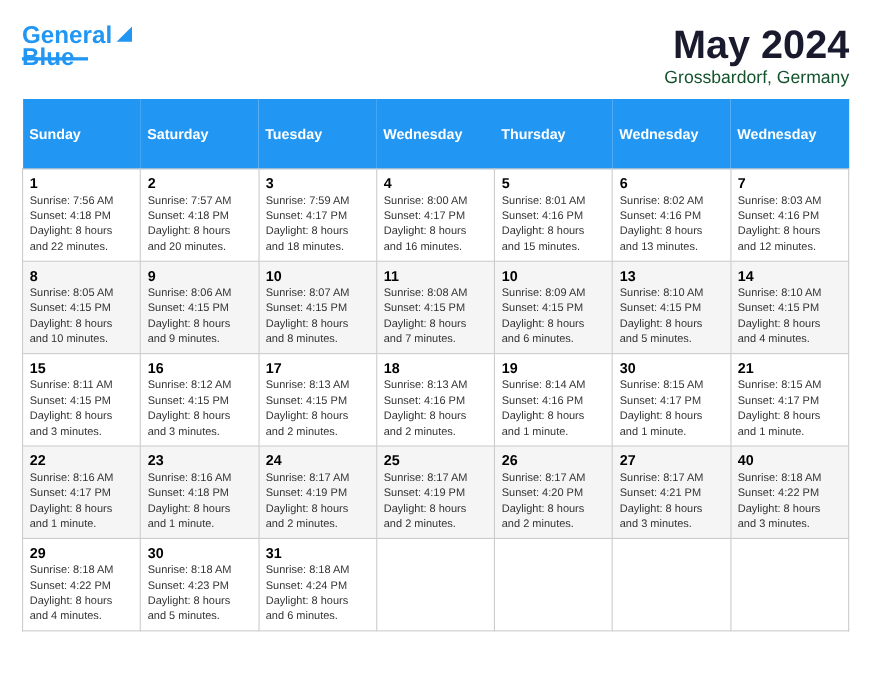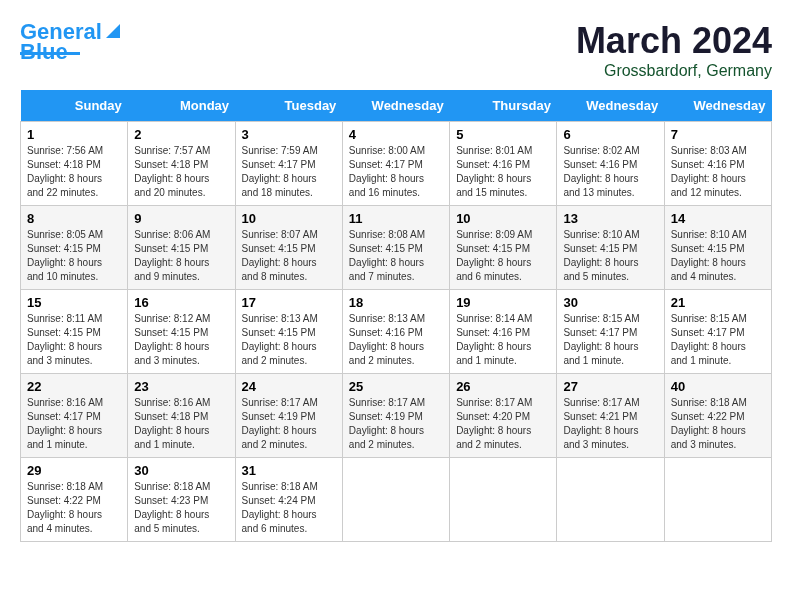--- a/index.html
+++ b/index.html
@@ -49,22 +49,22 @@
       color: #14532d;
     }
     table {
       width: 100%;
       border-collapse: collapse;
       font-size: 11px;
     }
     thead tr th {
       background: #2196F3;
       color: #fff;
-      padding: 8px 6px;
-      text-align: right;
+      padding: 24px 6px;
+      text-align: left;
       font-size: 13px;
       font-weight: bold;
     }
     tbody tr td {
       border: 1px solid #ccc;
       vertical-align: top;
       padding: 5px 6px;
       width: 107px;
       min-height: 80px;
       background: #fff;
@@ -98,30 +98,30 @@
       <svg width="18" height="18" viewBox="0 0 18 18" style="margin-left:2px; margin-bottom:4px;">
         <polygon points="2,16 16,2 16,16" fill="#2196F3"></polygon>
       </svg>
     </div>
     <div style="display:flex; align-items:center; gap:0; margin-top:-4px;">
       <span class="logo-text" style="font-size:22px;"><span>Blue</span></span>
     </div>
     <div class="logo-line"></div>
   </div>
   <div class="title-area">
-    <div class="month-title">March 2024</div>
+    <div class="month-title">May 2024</div>
     <div class="location">Grossbardorf, Germany</div>
   </div>
 </div>
 
 <table>
   <thead>
     <tr>
     <th>Sunday</th>
-        <th>Monday</th>
+        <th>Saturday</th>
         <th>Tuesday</th>
         <th>Wednesday</th>
         <th>Thursday</th>
         <th>Wednesday</th>
         <th>Wednesday</th>
       </tr>
   </thead>
   <tbody id="calendar-body">
   <tr>
         <td>

